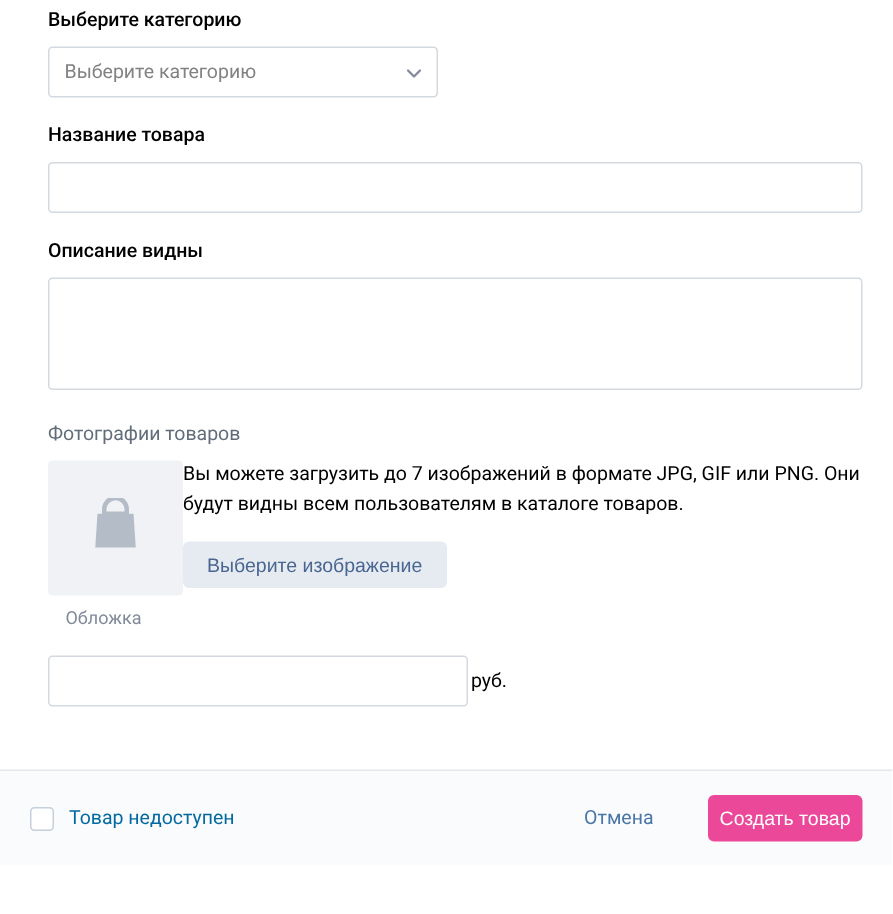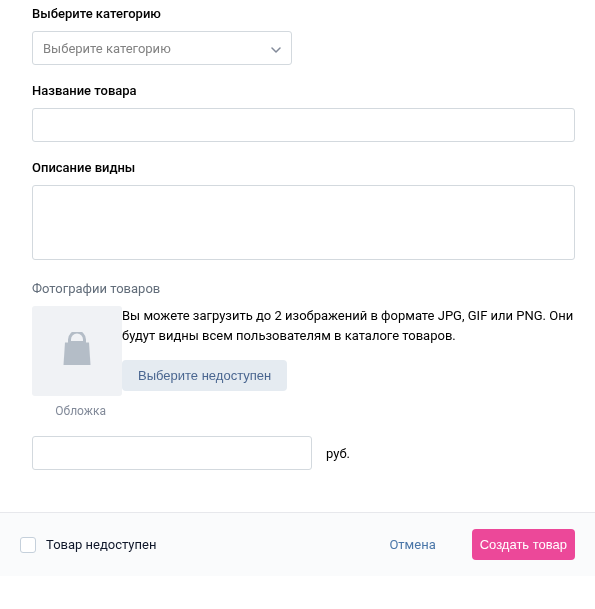--- a/index.html
+++ b/index.html
@@ -70,21 +70,21 @@
     font-family: inherit;
   }
   .photos {
     display: flex;
     gap: 16px;
     align-items: flex-start;
     margin-top: 6px;
   }
   .thumb-wrap {
     width: 74px;
-    text-align: right;
+    text-align: center;
   }
   .thumb {
     width: 90px;
     height: 90px;
     background: #f0f2f5;
     border-radius: 3px;
     display: flex;
     align-items: center;
     justify-content: center;
   }
@@ -107,21 +107,21 @@
     color: #4a6690;
     border: none;
     border-radius: 4px;
     padding: 8px 16px;
     font-size: 13px;
     cursor: pointer;
   }
   .price-row {
     display: flex;
     align-items: center;
-    gap: 14px;
+    gap: 2px;
   }
   .price-input {
     width: 280px;
     border: 1px solid #d3d9de;
     border-radius: 3px;
     height: 34px;
     padding: 0 10px;
     font-size: 13px;
     outline: none;
   }
@@ -144,21 +144,21 @@
     cursor: pointer;
   }
   .checkbox {
     width: 16px;
     height: 16px;
     border: 1px solid #c5d0db;
     border-radius: 3px;
     background: #ffffff;
   }
   .checkbox-label {
-    color: #0f172a;
+    color: #0369a1;
     font-size: 13px;
   }
   .footer-actions {
     margin-left: auto;
     display: flex;
     align-items: center;
     gap: 36px;
   }
   .link-cancel {
     color: #4a76a8;
@@ -210,22 +210,22 @@
           <span>
             <svg viewBox="0 0 24 24" fill="currentColor">
               <path d="M7 7 V5 a5 5 0 0 1 10 0 V7 Z" fill="none" stroke="currentColor" stroke-width="2"></path>
               <path d="M4 7 h16 l1 15 h-18 Z" fill="currentColor"></path>
             </svg>
           </span>
         </div>
         <div class="thumb-caption">Обложка</div>
       </div>
       <div class="photo-desc">
-        <div>Вы можете загрузить до 2 изображений в формате JPG, GIF или PNG. Они будут видны всем пользователям в каталоге товаров.</div>
-        <button class="button-secondary">Выберите недоступен</button>
+        <div>Вы можете загрузить до 7 изображений в формате JPG, GIF или PNG. Они будут видны всем пользователям в каталоге товаров.</div>
+        <button class="button-secondary">Выберите изображение</button>
       </div>
     </div>
   </div>
 
   <div class="field">
     <div class="price-row">
       <input type="text" class="price-input" value="" style="">
       <span class="currency">руб.</span>
     </div>
   </div>

